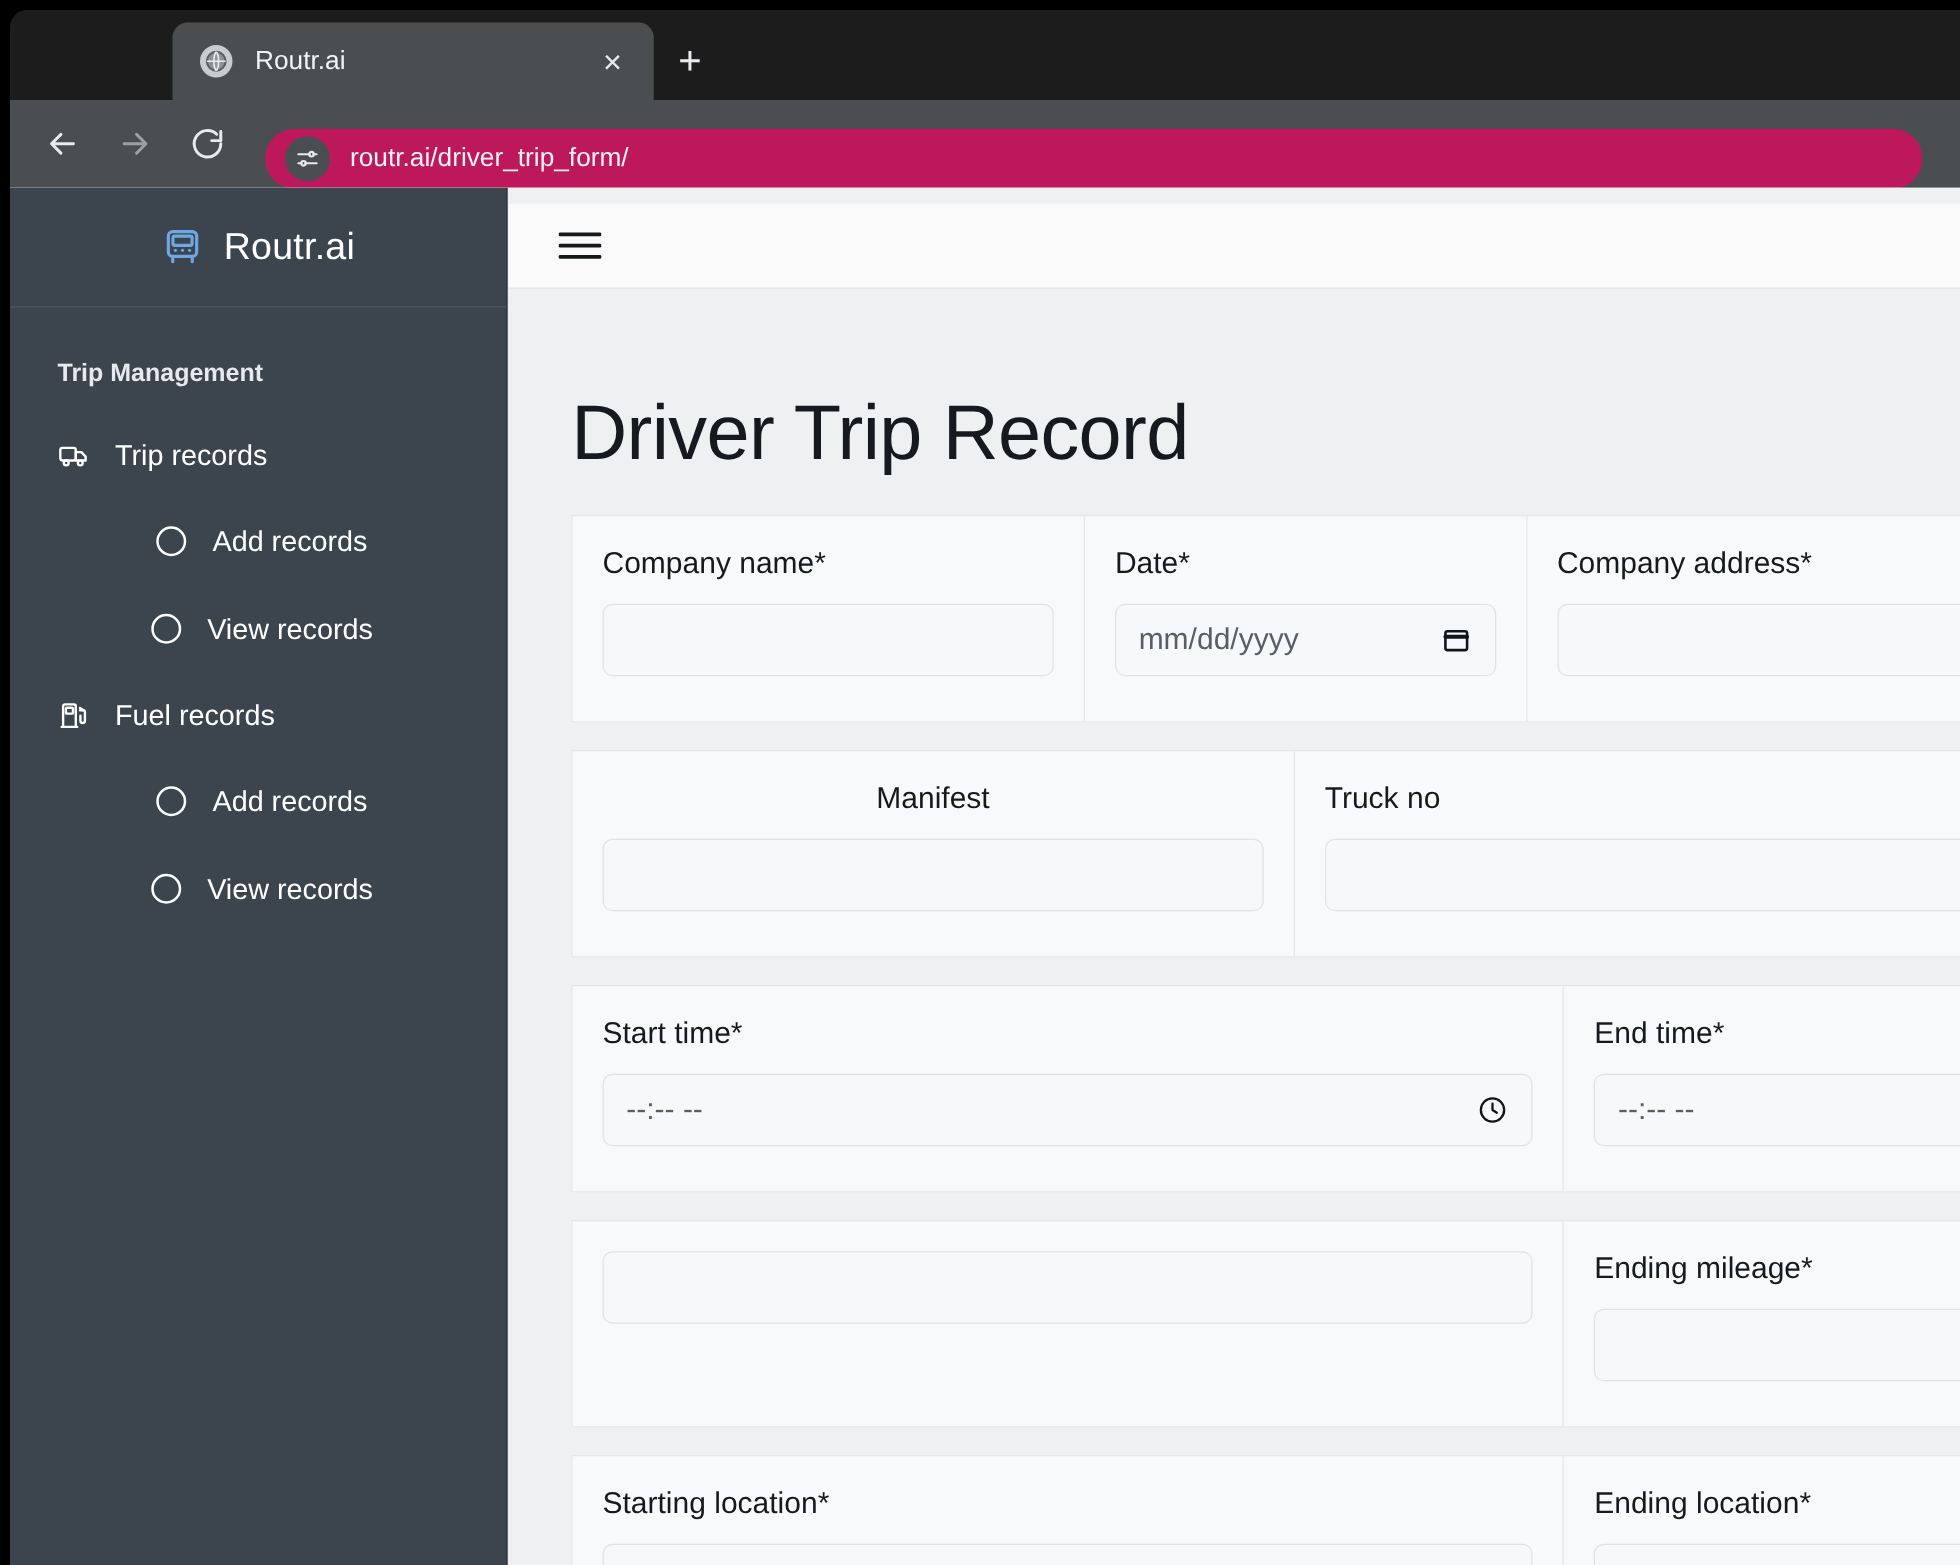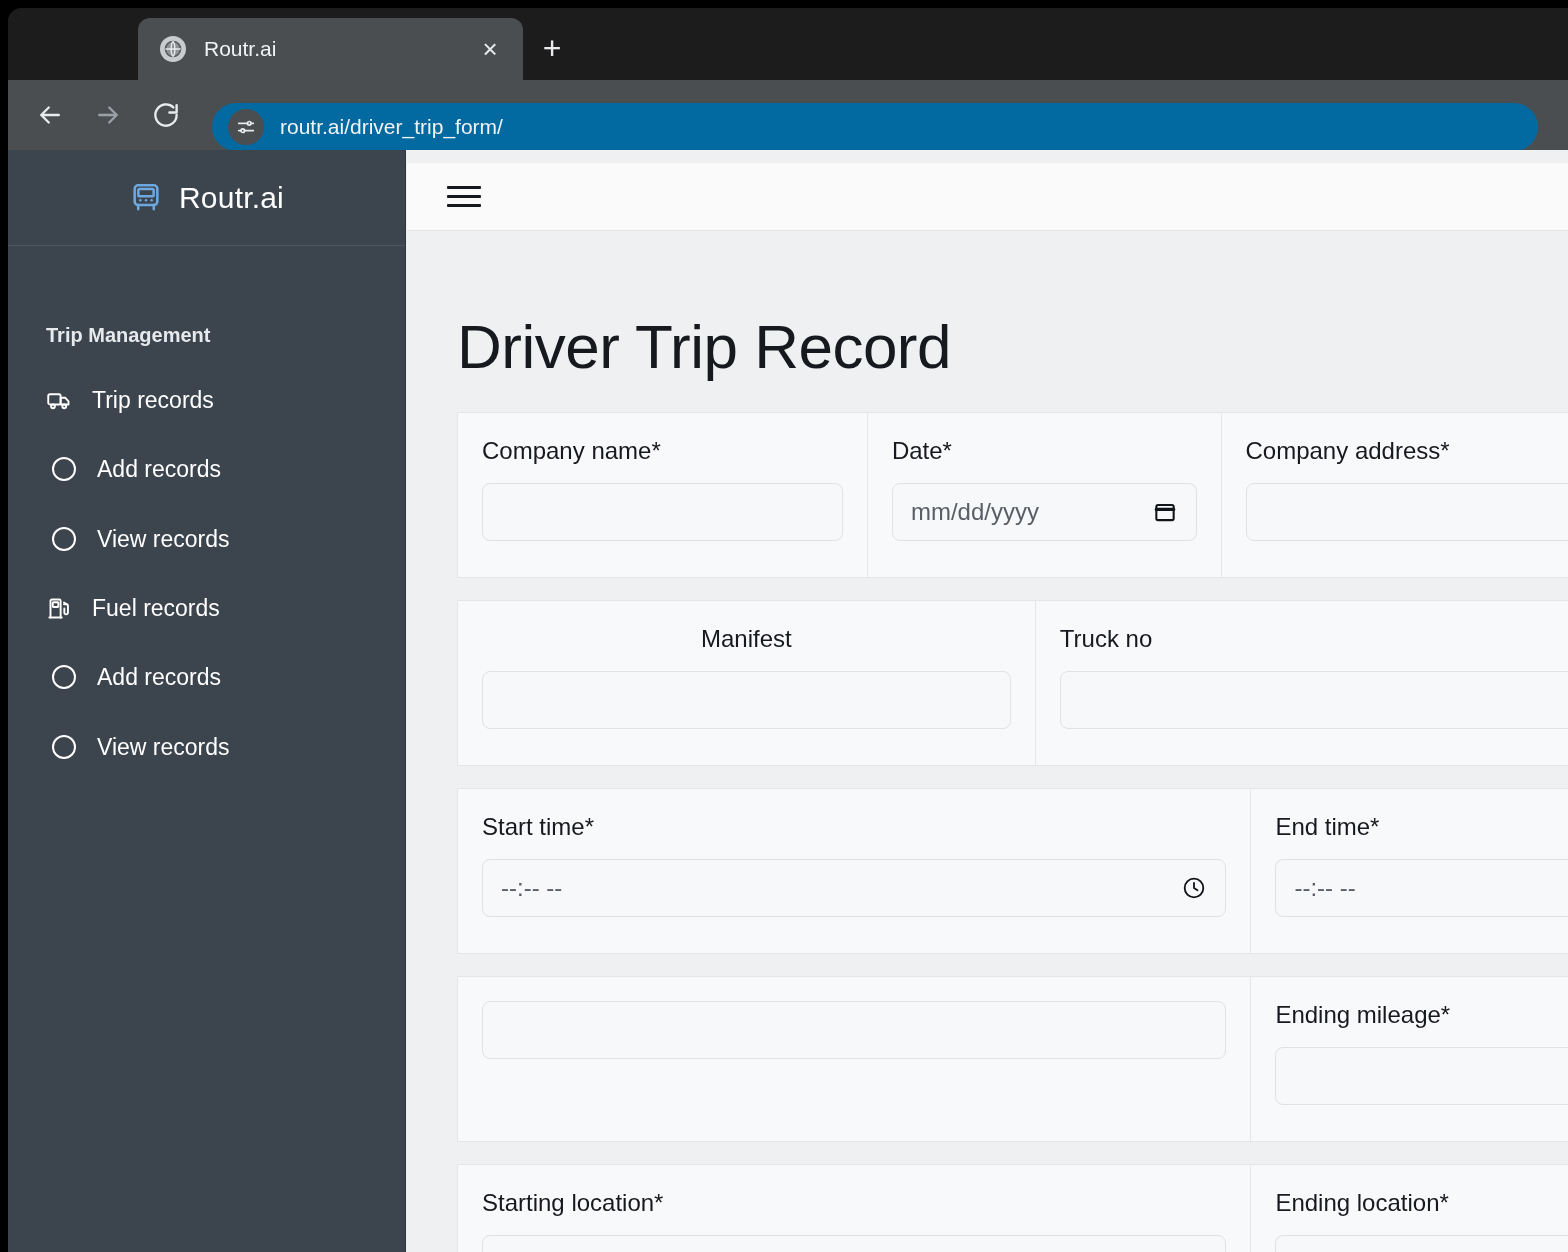--- a/index.html
+++ b/index.html
@@ -73,21 +73,21 @@
   .navbtn {
     width: 44px; height: 44px; margin-right: 14px;
     display: flex; align-items: center; justify-content: center;
     color: #e8eaed;
   }
   .navbtn.disabled { color: #9aa0a6; }
   #omnibox {
     margin-left: 10px;
     height: 48px;
     width: 1326px;
-    background: #0369a1;
+    background: #be185d;
     border-radius: 24px;
     display: flex; align-items: center;
     padding: 0 16px;
     margin-top: 24px;
   }
   #omnibox .sitebtn {
     width: 36px; height: 36px; border-radius: 50%;
     background: #4b4e51;
     display: flex; align-items: center; justify-content: center;
     flex: 0 0 auto;
@@ -117,34 +117,35 @@
     display: flex; align-items: center; justify-content: center;
     border-bottom: 1px solid #4d555f;
   }
   #brand .bus-icon { display: flex; align-items: center; color: #6ea8e0; }
   #brand .brand-text {
     color: #ffffff; font-size: 30px; margin-left: 16px; letter-spacing: .2px;
   }
   #nav { padding-top: 42px; }
   .nav-section-title {
     color: #e7eaed; font-size: 20px; font-weight: bold;
-    padding: 0 38px; margin-bottom: 28px; margin-top: 36px;
+    padding: 0 38px; margin-bottom: 28px;
   }
   .nav-group-item {
     display: flex; align-items: center;
     padding: 0 38px; height: 50px;
     color: #ffffff; font-size: 23px;
   }
   .nav-group-item .ico { width: 30px; display: flex; align-items: center; color: #ffffff; }
   .nav-group-item .lbl { margin-left: 16px; }
   .nav-sub-item {
     display: flex; align-items: center;
     padding: 0 38px 0 44px; height: 52px;
     color: #ffffff; font-size: 23px;
     margin-top: 18px;
+    justify-content: center;
   }
   .nav-sub-item .radio {
     width: 24px; height: 24px; border-radius: 50%;
     border: 2px solid #ffffff; flex: 0 0 auto;
   }
   .nav-sub-item .lbl { margin-left: 21px; }
   .nav-gap { height: 18px; }
 
   
   #main {

